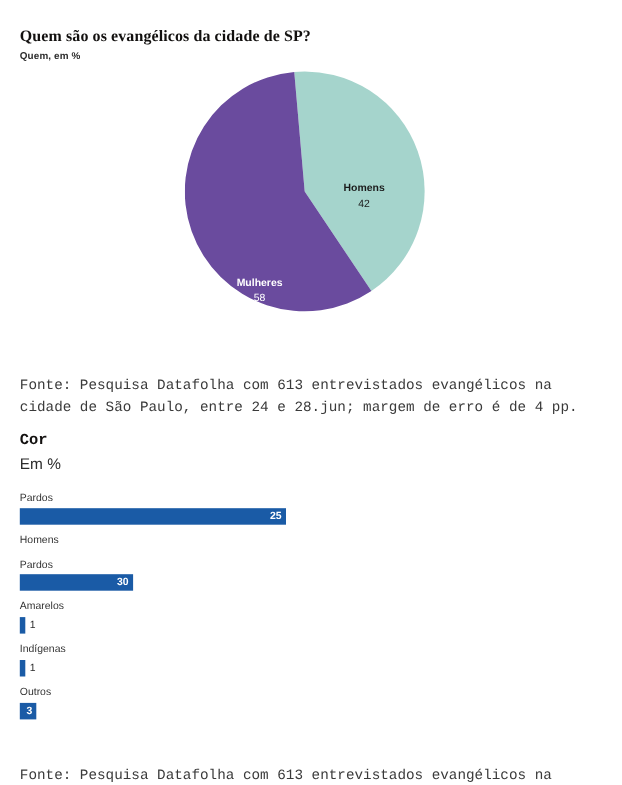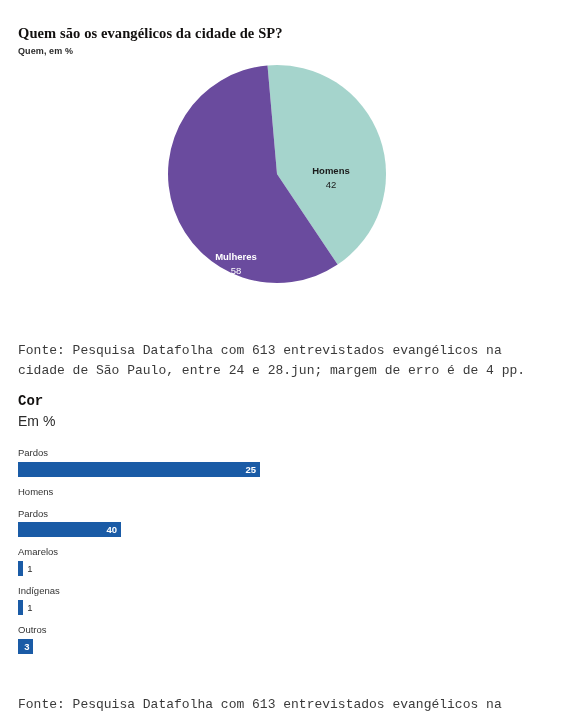--- a/index.html
+++ b/index.html
@@ -186,21 +186,21 @@
             <span class="bar-val-inside" style="left: 222px; width: 16px; text-align: right;">25</span>
           </div>
         </div>
         <div class="bar-row">
           <span class="bar-cat">Homens</span>
         </div>
         <div class="bar-row">
           <span class="bar-cat">Pardos</span>
           <div class="bar-track">
             <div class="bar-fill" style="width: 102.979px; background: rgb(26, 91, 166);"></div>
-            <span class="bar-val-inside" style="left: 82.9787px; width: 16px; text-align: right;">40</span>
+            <span class="bar-val-inside" style="left: 82.9787px; width: 16px; text-align: right;">30</span>
           </div>
         </div>
         <div class="bar-row">
           <span class="bar-cat">Amarelos</span>
           <div class="bar-track">
             <div class="bar-fill" style="width: 5.14894px; background: rgb(26, 91, 166);"></div>
             <span class="bar-val-outside" style="left: 9.14894px;">1</span>
           </div>
         </div>
         <div class="bar-row">

